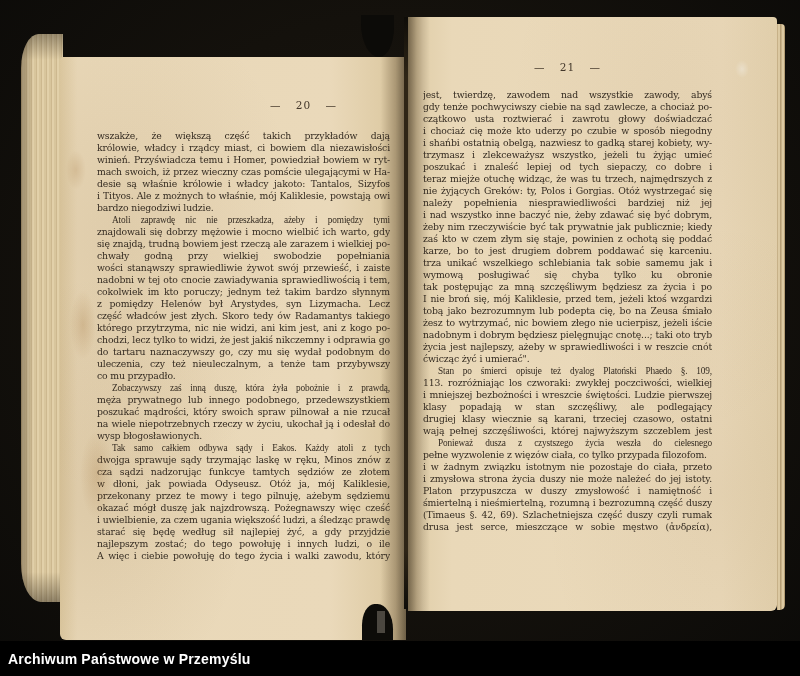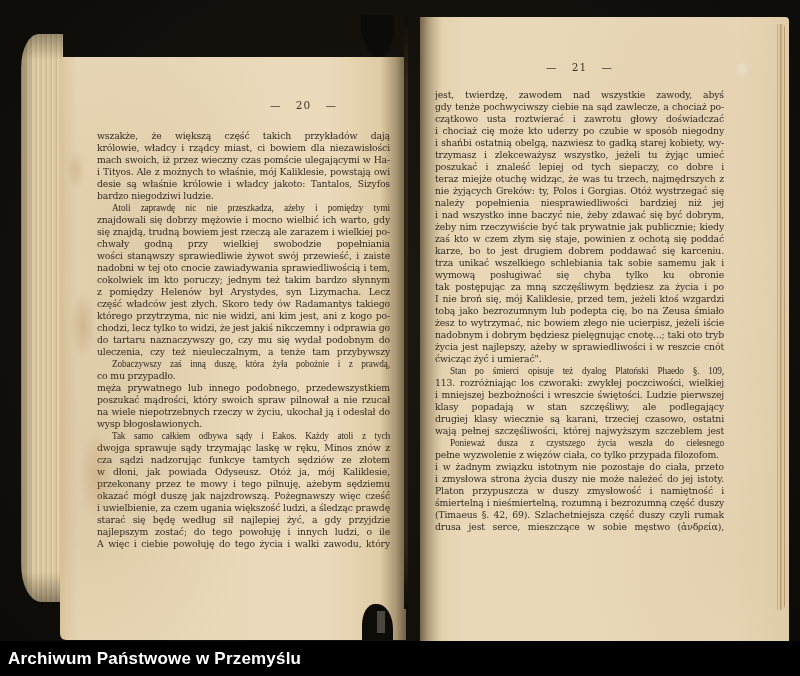--- a/index.html
+++ b/index.html
@@ -34,21 +34,21 @@
       radial-gradient(ellipse at 18% 32%, rgba(130,95,45,.10), transparent 45%),
       radial-gradient(ellipse at 10% 75%, rgba(130,95,45,.12), transparent 35%),
       linear-gradient(90deg, #dcc8a0 0%, #e9d8b8 5%, #ead9ba 78%, #dfcca6 93%, #cdb78d 100%);
     margin-top: 32px;
   }
   .page-left .inner-shadow {
     position:absolute; right:0; top:0; bottom:0; width:26px;
     background: linear-gradient(90deg, rgba(60,45,25,0), rgba(60,45,25,.28) 60%, rgba(30,22,12,.55) 100%);
   }
   .page-right {
-    left:420px; top:17px; width:369px; height:660px;
+    left:408px; top:17px; width:369px; height:594px;
     border-radius:0 4px 6px 0;
     background:
       radial-gradient(ellipse at 75% 20%, rgba(130,95,45,.07), transparent 45%),
       radial-gradient(ellipse at 85% 80%, rgba(130,95,45,.08), transparent 40%),
       linear-gradient(90deg, #cdb78c 0%, #e2d0ac 4%, #e9d8b8 12%, #ebdabb 85%, #e3d1ae 100%);
   }
   .page-right .inner-shadow {
     position:absolute; left:0; top:0; bottom:0; width:22px;
     background: linear-gradient(270deg, rgba(60,45,25,0), rgba(60,45,25,.25) 60%, rgba(30,22,12,.5) 100%);
   }
@@ -97,56 +97,57 @@
   .line.pend { text-align-last:left; }
   .line.indent { text-indent:15px;font-family:Liberation Serif, serif; }
   
   .footer-bar {
     position:absolute; left:0; top:641px; width:800px; height:35px;
     background:#000;
     display:flex; align-items:center;
   }
   .footer-bar .wm {
     color:#fff; font-family:"Liberation Sans", sans-serif;
-    font-weight:bold; font-size:17px; padding-left:8px; letter-spacing:0.2px;
+    font-weight:bold; font-size:14px; padding-left:8px; letter-spacing:0.2px;
   }
 </style>
 </head>
 <body>
 
 <div class="scene">
 
   <div class="stack-left"></div>
 
   <div class="page page-left">
     <div class="inner-shadow"></div>
     <div class="pagenum pagenum-left">— 20 —</div>
     <div class="text-block text-block-left">
 
     <div class="line">wszakże, że większą część takich przykładów dają samodzierżcy,</div>
         <div class="line">królowie, władcy i rządcy miast, ci bowiem dla niezawisłości</div>
+        <div class="line">winień. Przyświadcza temu i Homer, powiedział bowiem w ryt-</div>
         <div class="line">mach swoich, iż przez wieczny czas pomście ulegającymi w Ha-</div>
+        <div class="line">desie są właśnie królowie i władcy jakoto: Tantalos, Sizyfos</div>
         <div class="line">i Tityos. Ale z możnych to właśnie, mój Kaliklesie, powstają owi</div>
-        <div class="line">desie są właśnie królowie i władcy jakoto: Tantalos, Sizyfos</div>
         <div class="line pend">bardzo niegodziwi ludzie.</div>
         <div class="line indent">Atoli zaprawdę nic nie przeszkadza, ażeby i pomiędzy tymi</div>
         <div class="line">znajdowali się dobrzy mężowie i mocno wielbić ich warto, gdy</div>
         <div class="line">się znajdą, trudną bowiem jest rzeczą ale zarazem i wielkiej po-</div>
         <div class="line">chwały godną przy wielkiej swobodzie popełniania niesprawiedli-</div>
         <div class="line">wości stanąwszy sprawiedliwie żywot swój przewieść, i zaiste</div>
         <div class="line">nadobni w tej oto cnocie zawiadywania sprawiedliwością i tem,</div>
         <div class="line">cokolwiek im kto poruczy; jednym też takim bardzo słynnym</div>
         <div class="line">z pomiędzy Helenów był Arystydes, syn Lizymacha. Lecz większa</div>
         <div class="line">część władców jest złych. Skoro tedy ów Radamantys takiego</div>
         <div class="line">którego przytrzyma, nic nie widzi, ani kim jest, ani z kogo po-</div>
         <div class="line">chodzi, lecz tylko to widzi, że jest jakiś nikczemny i odprawia go</div>
         <div class="line">do tartaru naznaczywszy go, czy mu się wydał podobnym do</div>
         <div class="line">uleczenia, czy też nieuleczalnym, a tenże tam przybywszy cierpi,</div>
+        <div class="line pend">co mu przypadło.</div>
         <div class="line indent">Zobaczywszy zaś inną duszę, która żyła pobożnie i z prawdą,</div>
-        <div class="line pend">co mu przypadło.</div>
         <div class="line">męża prywatnego lub innego podobnego, przedewszystkiem mi-</div>
         <div class="line">poszukać mądrości, który swoich spraw pilnował a nie rzucał się</div>
         <div class="line">na wiele niepotrzebnych rzeczy w życiu, ukochał ją i odesłał do</div>
         <div class="line pend">wysp błogosławionych.</div>
         <div class="line indent">Tak samo całkiem odbywa sądy i Eakos. Każdy atoli z tych</div>
         <div class="line">dwojga sprawuje sądy trzymając laskę w ręku, Minos znów z ubo-</div>
         <div class="line">cza sądzi nadzorując funkcye tamtych sędziów ze złotem berłem</div>
         <div class="line">w dłoni, jak powiada Odyseusz. Otóż ja, mój Kaliklesie, zostałem</div>
         <div class="line">przekonany przez te mowy i tego pilnuję, ażebym sędziemu swemu</div>
         <div class="line">okazać mógł duszę jak najzdrowszą. Pożegnawszy więc cześć</div>

